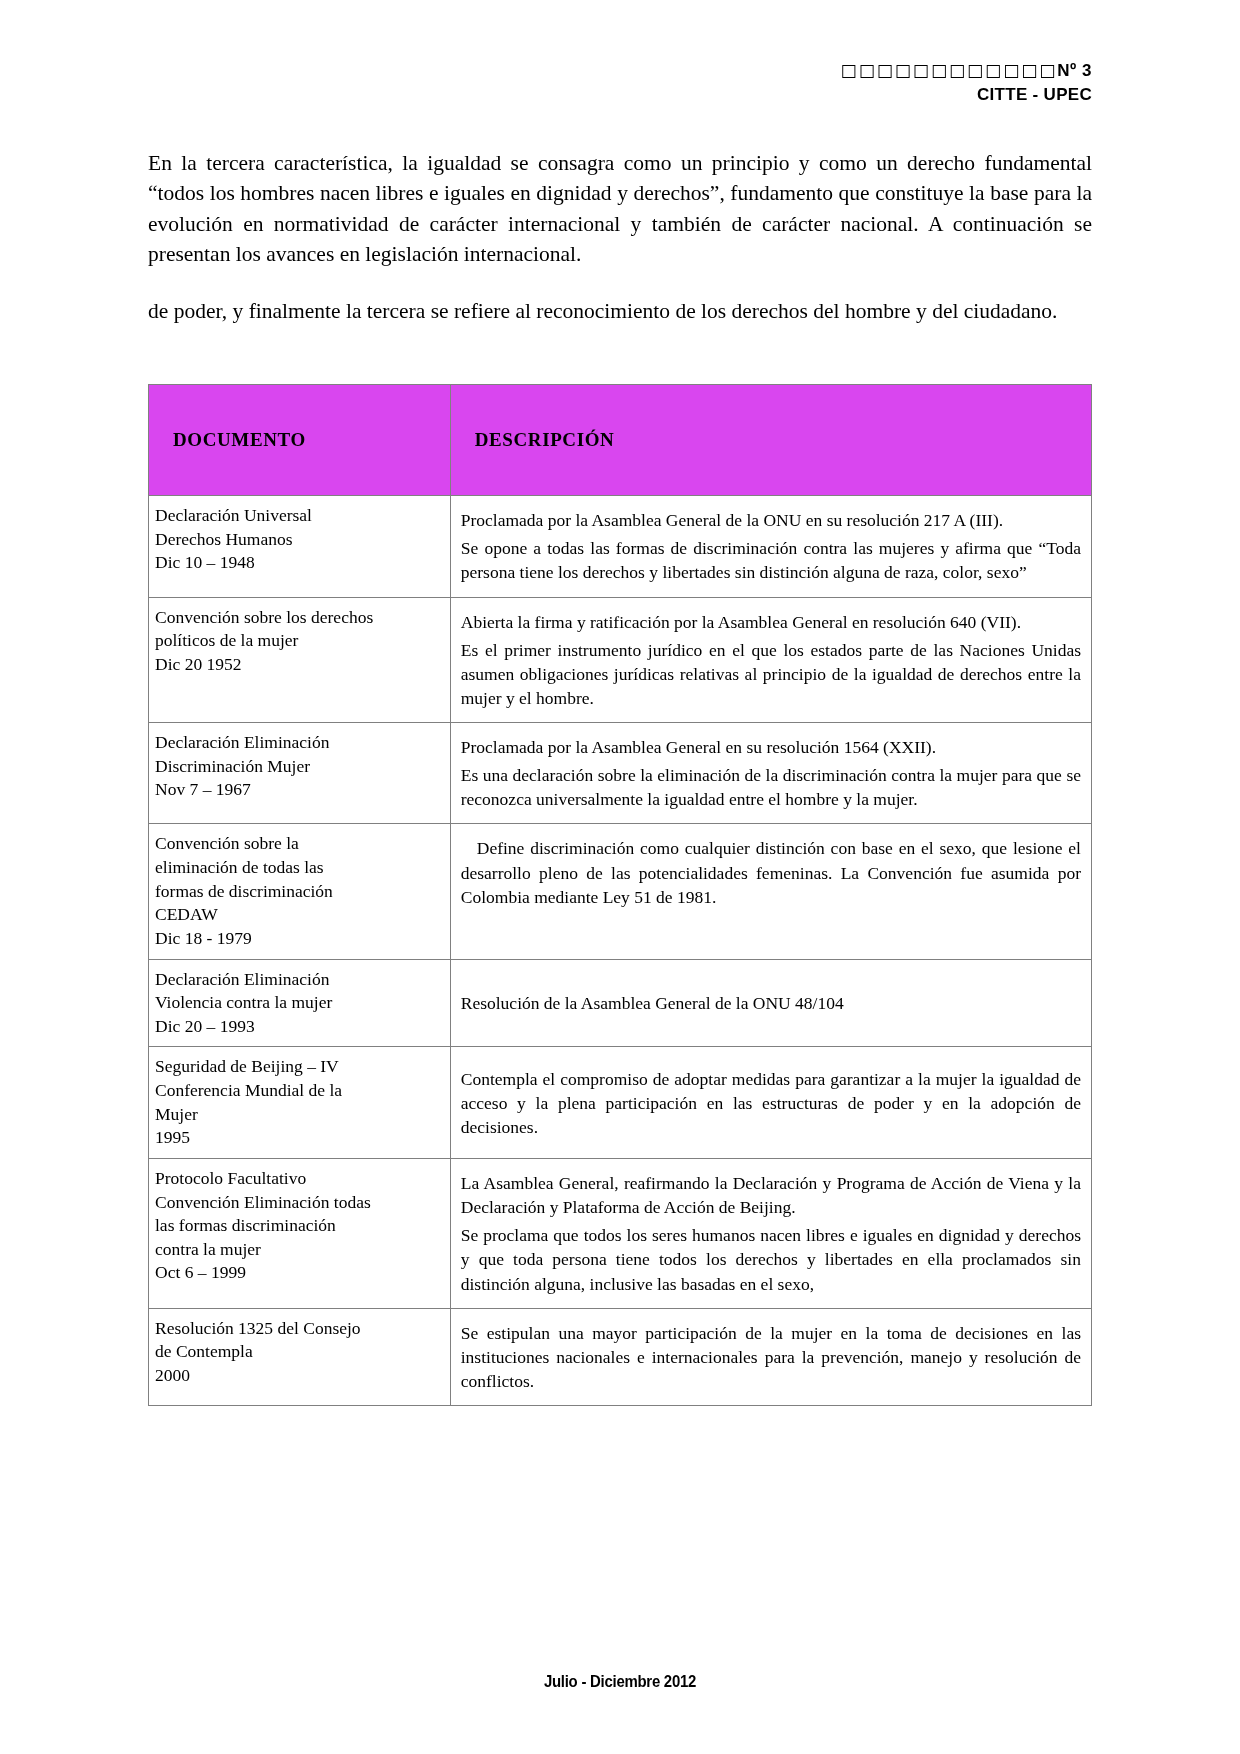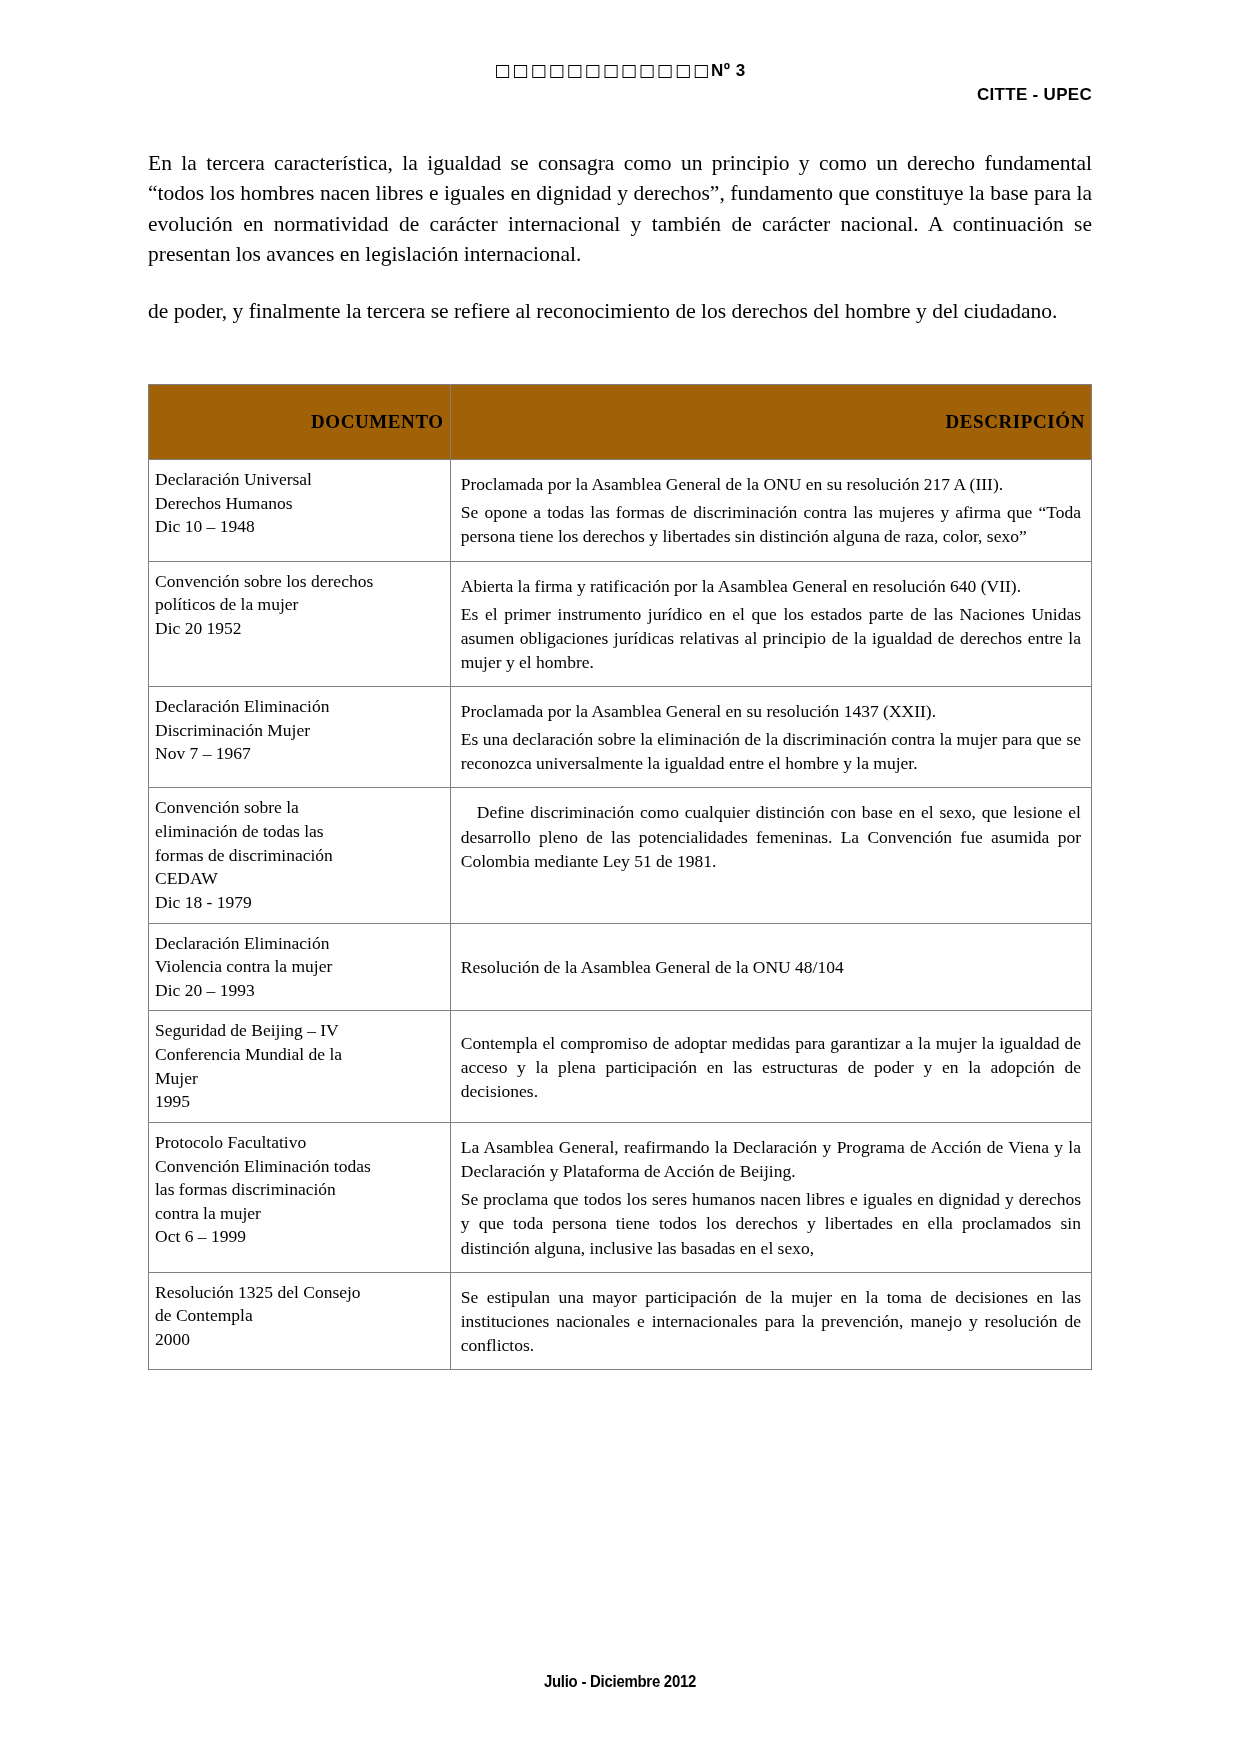--- a/index.html
+++ b/index.html
@@ -24,21 +24,20 @@
   
   .header {
     text-align: right;
     font-family: "Liberation Sans", sans-serif;
     line-height: 1.25;
   }
   .header-line1 {
     font-size: 17px;
     font-weight: bold;
     letter-spacing: 0.5px;
-    text-align: center;
   }
   .header-line1 .boxes {
     font-family: "DejaVu Sans", sans-serif;
     font-weight: normal;
     letter-spacing: 2px;
   }
   .header-line2 {
     font-size: 17px;
     font-weight: bold;
     margin-top: 3px;
@@ -65,29 +64,29 @@
     border-collapse: collapse;
     width: 100%;
     table-layout: fixed;
   }
   table.legis th, table.legis td {
     border: 1px solid #808080;
     vertical-align: top;
     padding: 8px 6px;
   }
   table.legis thead th {
-    background: #a16207;
-    text-align: right;
+    background: #d946ef;
+    text-align: left;
     vertical-align: middle;
     font-variant: small-caps;
     font-size: 19px;
     font-weight: bold;
     letter-spacing: 0.6px;
     height: 62px;
-    padding: 6px;
+    padding: 24px;
   }
   col.c-doc { width: 32%; }
   col.c-desc { width: 68%; }
   td.doc {
     font-size: 17.5px;
     line-height: 1.35;
     padding-top: 14px;
     padding-left: 14px;
   }
   td.desc {
@@ -169,21 +168,21 @@
         </td>
       </tr>
 
       <tr>
         <td class="doc">
           <span class="dl">Declaración Eliminación</span>
           <span class="dl">Discriminación Mujer</span>
           <span class="dl">Nov 7 – 1967</span>
         </td>
         <td class="desc">
-          <p>Proclamada por la Asamblea General en su resolución 1437 (XXII).</p>
+          <p>Proclamada por la Asamblea General en su resolución 1564 (XXII).</p>
           <p>Es una declaración sobre la eliminación de la discriminación contra la mujer para que se reconozca universalmente la igualdad entre el hombre y la mujer.</p>
         </td>
       </tr>
 
       <tr>
         <td class="doc">
           <span class="dl">Convención sobre la</span>
           <span class="dl">eliminación de todas las</span>
           <span class="dl">formas de discriminación</span>
           <span class="dl">CEDAW</span>

